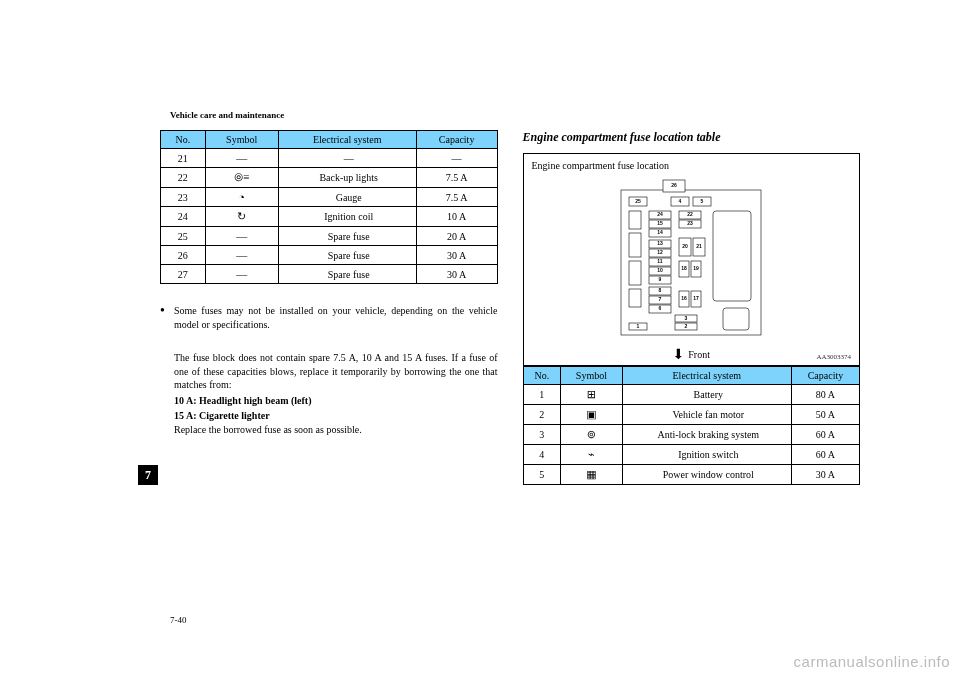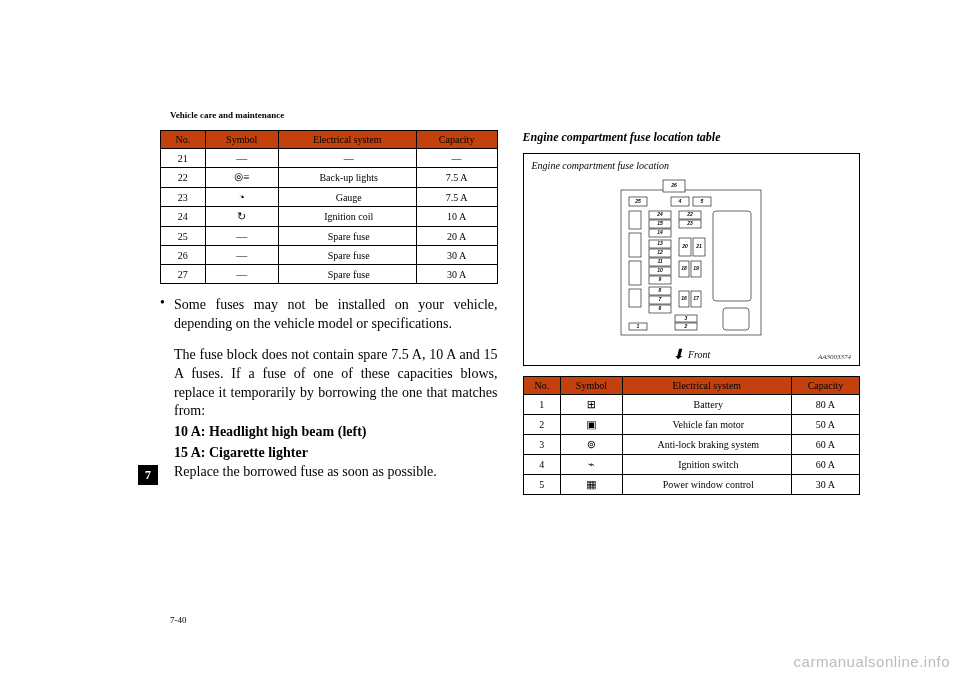--- a/index.html
+++ b/index.html
@@ -30,45 +30,44 @@
       border-collapse: collapse;
       width: 100%;
       font-size: 10px;
     }
     th, td {
       border: 1px solid #000;
       padding: 3px 5px;
       text-align: center;
       vertical-align: middle;
     }
-    th { background: #c2410c; font-weight: normal; }
+    th { background: #7dd3fc; font-weight: normal; }
     td.sym { font-size: 11px; }
     td.sys { text-align: center; padding-left: 8px; }
     .notes {
-      margin-top: 12px;
-      font-size: 14px;
+      margin-top: 20px;
+      font-size: 10px;
       line-height: 1.35;
       text-align: justify;
       font-family: Liberation Serif, serif;
     }
     .notes li { list-style: none; position: relative; padding-left: 14px; margin-bottom: 2px; }
     .notes li::before { content: "●"; position: absolute; left: 0; font-size: 8px; top: 1px; }
     .notes .sub { padding-left: 14px; }
     .notes .boldline { font-weight: bold; padding-left: 14px; margin-top: 2px; }
     .section-heading {
       font-style: italic;
       font-weight: bold;
       font-size: 12px;
       margin-bottom: 8px;
     }
     .diagram-box {
       border: 1px solid #000;
-      margin-bottom: 10px;
+      margin-bottom: 0;
       padding: 6px 8px 4px 8px;
-      font-style: italic;
     }
     .diagram-label { font-size: 10px; margin-bottom: 4px; }
     .diagram-svg-wrap { display: flex; flex-direction: column; align-items: center; }
     .front-row { display: flex; align-items: center; gap: 4px; font-size: 10px; margin-top: 1px; }
     .ref-code { text-align: right; font-size: 7px; color: #333; margin-top: -10px; }
     .page-tab {
       position: absolute;
       left: 138px;
       top: 465px;
       width: 20px;

